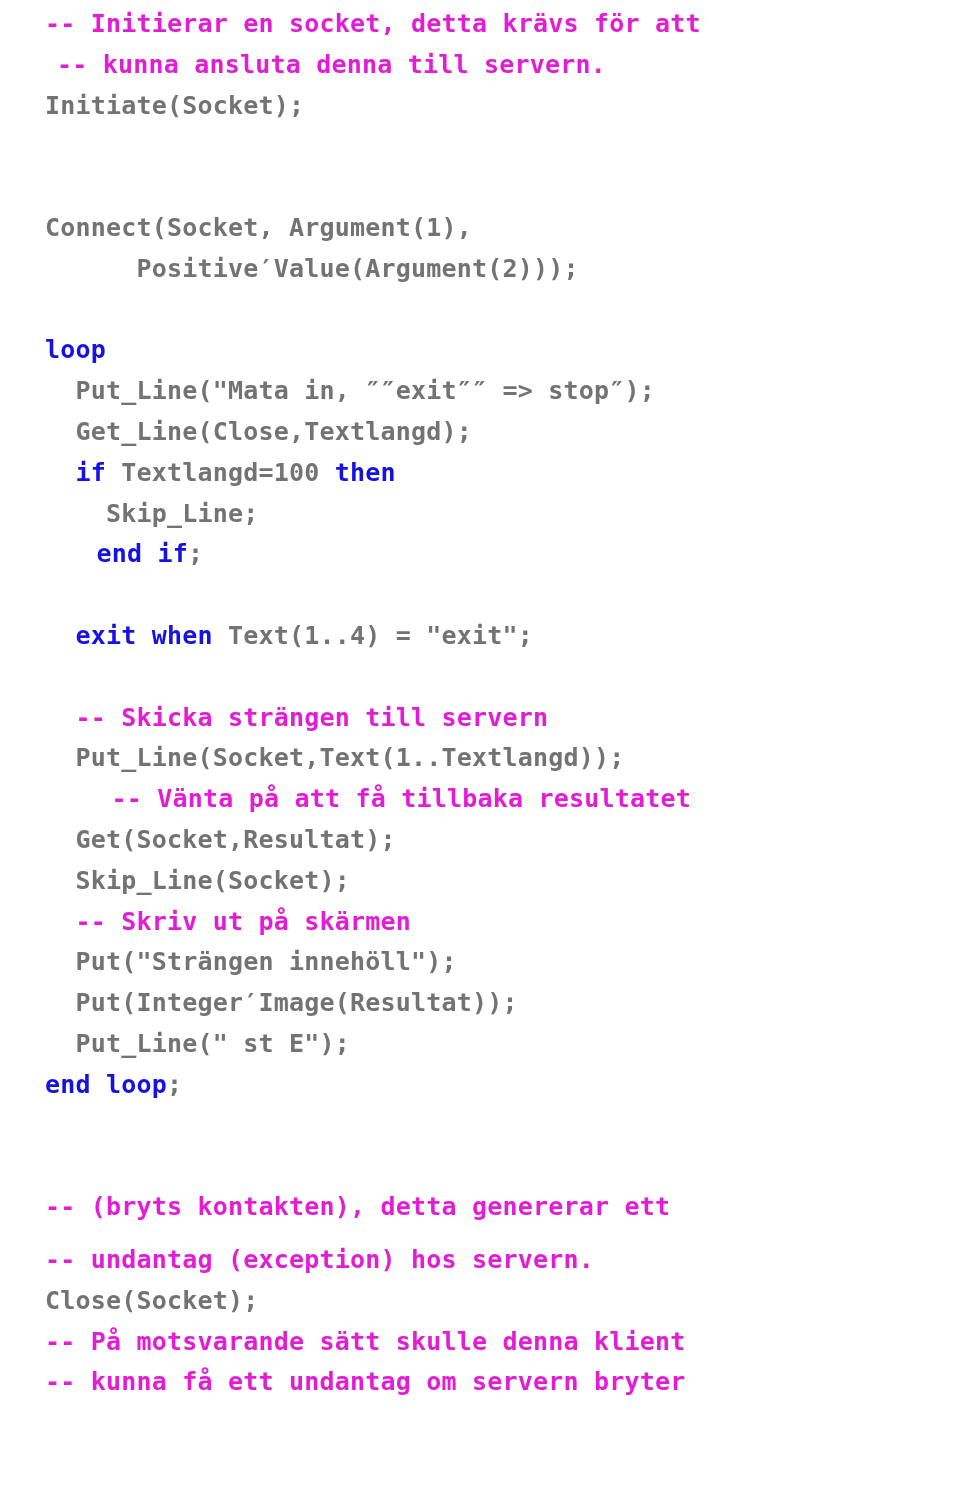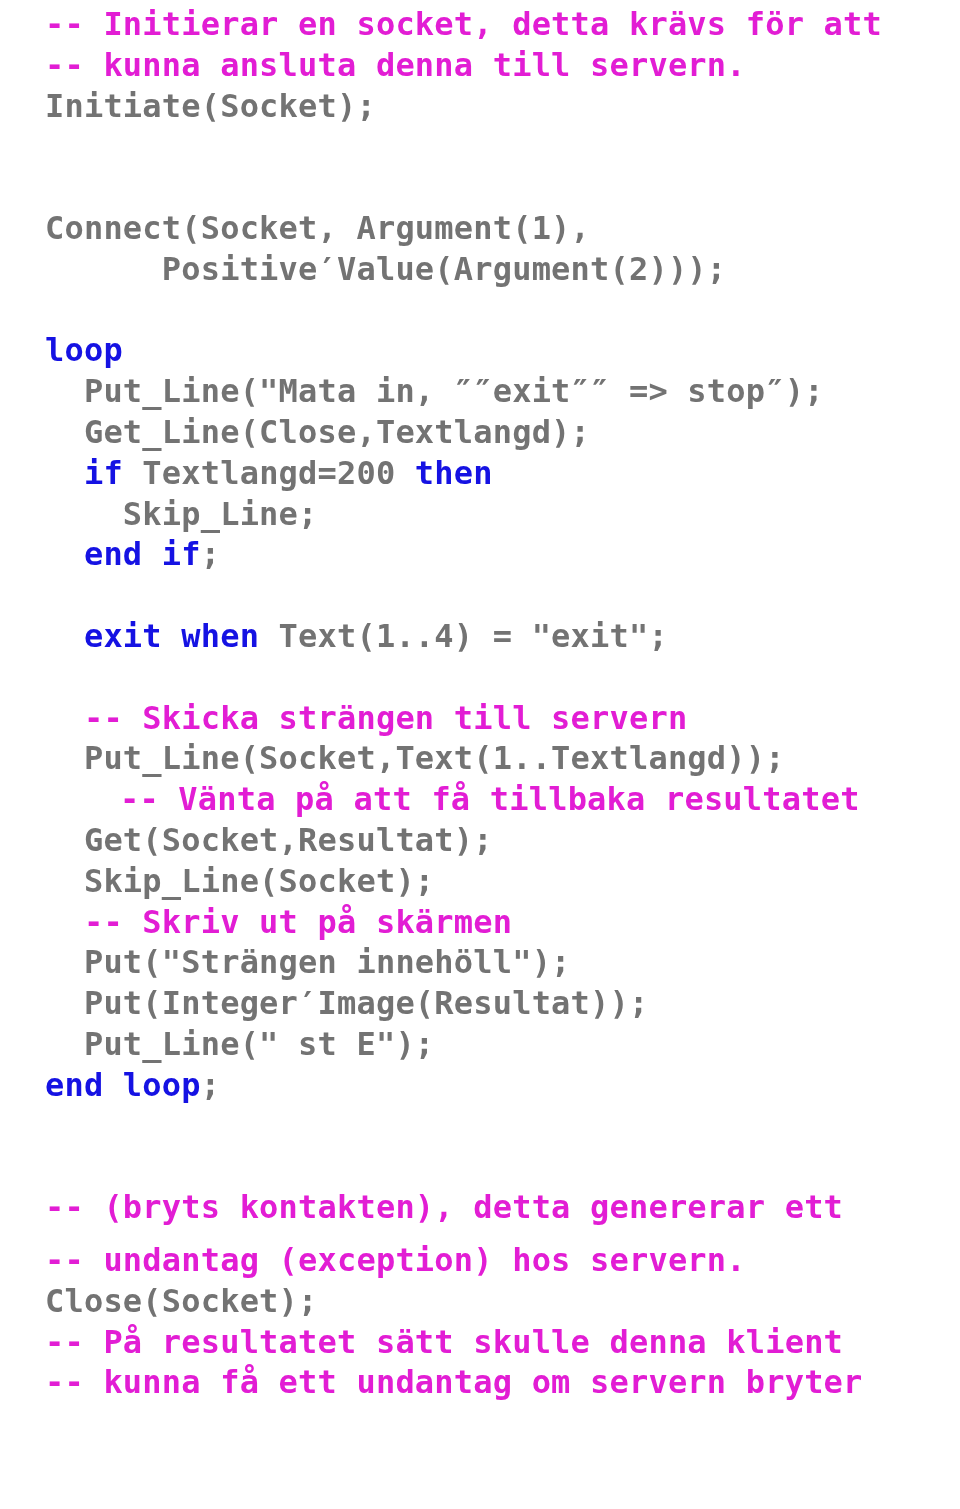--- a/index.html
+++ b/index.html
@@ -18,21 +18,21 @@
     position: relative;
     width: 960px;
     height: 1509px;
     box-sizing: border-box;
     padding: 4px 0 0 0;
   }
   .code-line {
     display: block;
     white-space: pre;
     font-family: "DejaVu Sans Mono", "Liberation Mono", monospace;
-    font-size: 32px;
+    font-size: 25px;
     line-height: 40.8px;
     font-weight: bold;
     letter-spacing: 0.2px;
     color: #000000;
     height: 40.8px;
   }
   .code-line.blank {
     color: transparent;
   }
   .tok {
@@ -40,46 +40,46 @@
   }
   .tok-comment { color: #E21DD4; }
   .tok-keyword { color: #1512E3; }
   .tok-plain   { color: #737373; }
 </style>
 </head>
 <body>
 
 <div id="code-listing">
     <div class="code-line" style="padding-left: 45px;"><span class="tok tok-comment">-- Initierar en socket, detta krävs för att</span></div>
-    <div class="code-line" style="padding-left: 45px;"><span class="tok tok-comment">-- kunna ansluta denna till servern.</span></div>
+    <div class="code-line" style="padding-left: 57px;"><span class="tok tok-comment">-- kunna ansluta denna till servern.</span></div>
     <div class="code-line" style="padding-left: 45px;"><span class="tok tok-plain">Initiate(Socket);</span></div>
     <div class="code-line blank" style="padding-left: 45px;"><span class="tok tok-plain"></span></div>
     <div class="code-line blank" style="padding-left: 45px;"><span class="tok tok-plain"></span></div>
     <div class="code-line" style="padding-left: 45px;"><span class="tok tok-plain">Connect(Socket, Argument(1),</span></div>
     <div class="code-line" style="padding-left: 45px;"><span class="tok tok-plain">      Positive′Value(Argument(2)));</span></div>
     <div class="code-line blank" style="padding-left: 45px;"><span class="tok tok-plain"></span></div>
     <div class="code-line" style="padding-left: 45px;"><span class="tok tok-keyword">loop</span></div>
     <div class="code-line" style="padding-left: 45px;"><span class="tok tok-plain">  Put_Line("Mata in, ″″exit″″ =&gt; stop″);</span></div>
     <div class="code-line" style="padding-left: 45px;"><span class="tok tok-plain">  Get_Line(Close,Textlangd);</span></div>
-    <div class="code-line" style="padding-left: 45px;"><span class="tok tok-keyword">  if</span><span class="tok tok-plain"> Textlangd=200 </span><span class="tok tok-keyword">then</span></div>
+    <div class="code-line" style="padding-left: 45px;"><span class="tok tok-keyword">  if</span><span class="tok tok-plain"> Textlangd=100 </span><span class="tok tok-keyword">then</span></div>
     <div class="code-line" style="padding-left: 45px;"><span class="tok tok-plain">    Skip_Line;</span></div>
-    <div class="code-line" style="padding-left: 45px;"><span class="tok tok-keyword">  end if</span><span class="tok tok-plain">;</span></div>
+    <div class="code-line" style="padding-left: 66px;"><span class="tok tok-keyword">  end if</span><span class="tok tok-plain">;</span></div>
     <div class="code-line blank" style="padding-left: 45px;"><span class="tok tok-plain"></span></div>
     <div class="code-line" style="padding-left: 45px;"><span class="tok tok-keyword">  exit when</span><span class="tok tok-plain"> Text(1..4) = "exit";</span></div>
     <div class="code-line blank" style="padding-left: 45px;"><span class="tok tok-plain"></span></div>
     <div class="code-line" style="padding-left: 45px;"><span class="tok tok-comment">  -- Skicka strängen till servern</span></div>
     <div class="code-line" style="padding-left: 45px;"><span class="tok tok-plain">  Put_Line(Socket,Text(1..Textlangd));</span></div>
     <div class="code-line" style="padding-left: 45px; margin-left: 36px;"><span class="tok tok-comment">  -- Vänta på att få tillbaka resultatet</span></div>
     <div class="code-line" style="padding-left: 45px;"><span class="tok tok-plain">  Get(Socket,Resultat);</span></div>
     <div class="code-line" style="padding-left: 45px;"><span class="tok tok-plain">  Skip_Line(Socket);</span></div>
     <div class="code-line" style="padding-left: 45px;"><span class="tok tok-comment">  -- Skriv ut på skärmen</span></div>
     <div class="code-line" style="padding-left: 45px;"><span class="tok tok-plain">  Put("Strängen innehöll");</span></div>
     <div class="code-line" style="padding-left: 45px;"><span class="tok tok-plain">  Put(Integer′Image(Resultat));</span></div>
     <div class="code-line" style="padding-left: 45px;"><span class="tok tok-plain">  Put_Line(" st E");</span></div>
     <div class="code-line" style="padding-left: 45px;"><span class="tok tok-keyword">end loop</span><span class="tok tok-plain">;</span></div>
     <div class="code-line blank" style="padding-left: 45px;"><span class="tok tok-plain"></span></div>
     <div class="code-line blank" style="padding-left: 45px;"><span class="tok tok-plain"></span></div>
     <div class="code-line" style="padding-left: 45px;"><span class="tok tok-comment">-- (bryts kontakten), detta genererar ett</span></div>
     <div class="code-line" style="padding-left: 45px; margin-top: 12px;"><span class="tok tok-comment">-- undantag (exception) hos servern.</span></div>
     <div class="code-line" style="padding-left: 45px;"><span class="tok tok-plain">Close(Socket);</span></div>
-    <div class="code-line" style="padding-left: 45px;"><span class="tok tok-comment">-- På resultatet sätt skulle denna klient</span></div>
+    <div class="code-line" style="padding-left: 45px;"><span class="tok tok-comment">-- På motsvarande sätt skulle denna klient</span></div>
     <div class="code-line" style="padding-left: 45px;"><span class="tok tok-comment">-- kunna få ett undantag om servern bryter</span></div>
   </div>
 
 </body></html>

